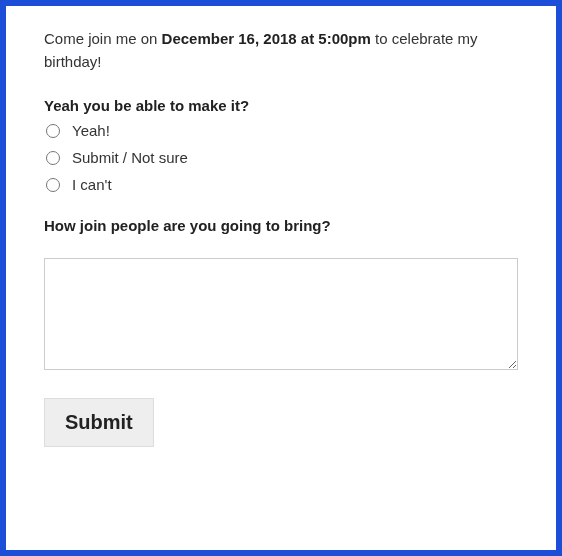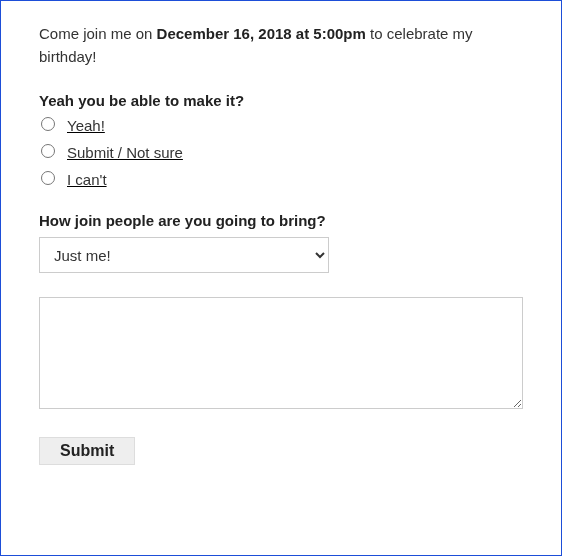--- a/index.html
+++ b/index.html
@@ -7,21 +7,21 @@
       margin: 0;
       padding: 0;
     }
     body {
       font-family: -apple-system, BlinkMacSystemFont, "Segoe UI", Helvetica, Arial, sans-serif;
       background: #fff;
       width: 562px;
       height: 556px;
     }
     .container {
-      border: 1px solid #1d4ed8;
+      border: 6px solid #1d4ed8;
       padding: 22px 38px 28px 38px;
       width: 562px;
       height: 556px;
     }
     .intro {
       color: #333;
       font-size: 15px;
       line-height: 1.5;
       margin-bottom: 24px;
     }
@@ -34,24 +34,23 @@
     }
     .field-label {
       font-weight: 700;
       color: #222;
       font-size: 15px;
       margin-bottom: 8px;
       display: block;
     }
     .radio-option {
       display: flex;
-      align-items: flex-start;
+      align-items: center;
       margin-bottom: 10px;
       padding-left: 2px;
-      text-decoration: underline;
     }
     .radio-option input[type="radio"] {
       width: 14px;
       height: 14px;
       margin-right: 12px;
       cursor: pointer;
     }
     .radio-option label {
       color: #333;
       font-size: 15px;
@@ -73,22 +72,22 @@
       height: 112px;
       padding: 8px;
       font-size: 15px;
       border: 1px solid #ccc;
       resize: both;
       font-family: inherit;
     }
     .submit-btn {
       background: #eeeeee;
       border: 1px solid #ddd;
-      padding: 4px 20px;
-      font-size: 16px;
+      padding: 12px 20px;
+      font-size: 20px;
       font-weight: 700;
       color: #222;
       cursor: pointer;
       font-family: inherit;
     }
   </style>
 </head>
 <body>
 
 <div class="container">
@@ -108,23 +107,20 @@
       <label for="opt1">Submit / Not sure</label>
     </div>
     <div class="radio-option">
       <input type="radio" name="attend" id="opt2" style="">
       <label for="opt2">I can't</label>
     </div>
   </div>
 
   <div class="field-group">
     <span class="field-label">How join people are you going to bring?</span>
-    <select class="select-field">
-      <option>Just me!</option>
-    </select>
   </div>
 
   <div class="field-group">
     <textarea class="textarea-field" style=""></textarea>
   </div>
 
   <button class="submit-btn">Submit</button>
 
 </div>
 

